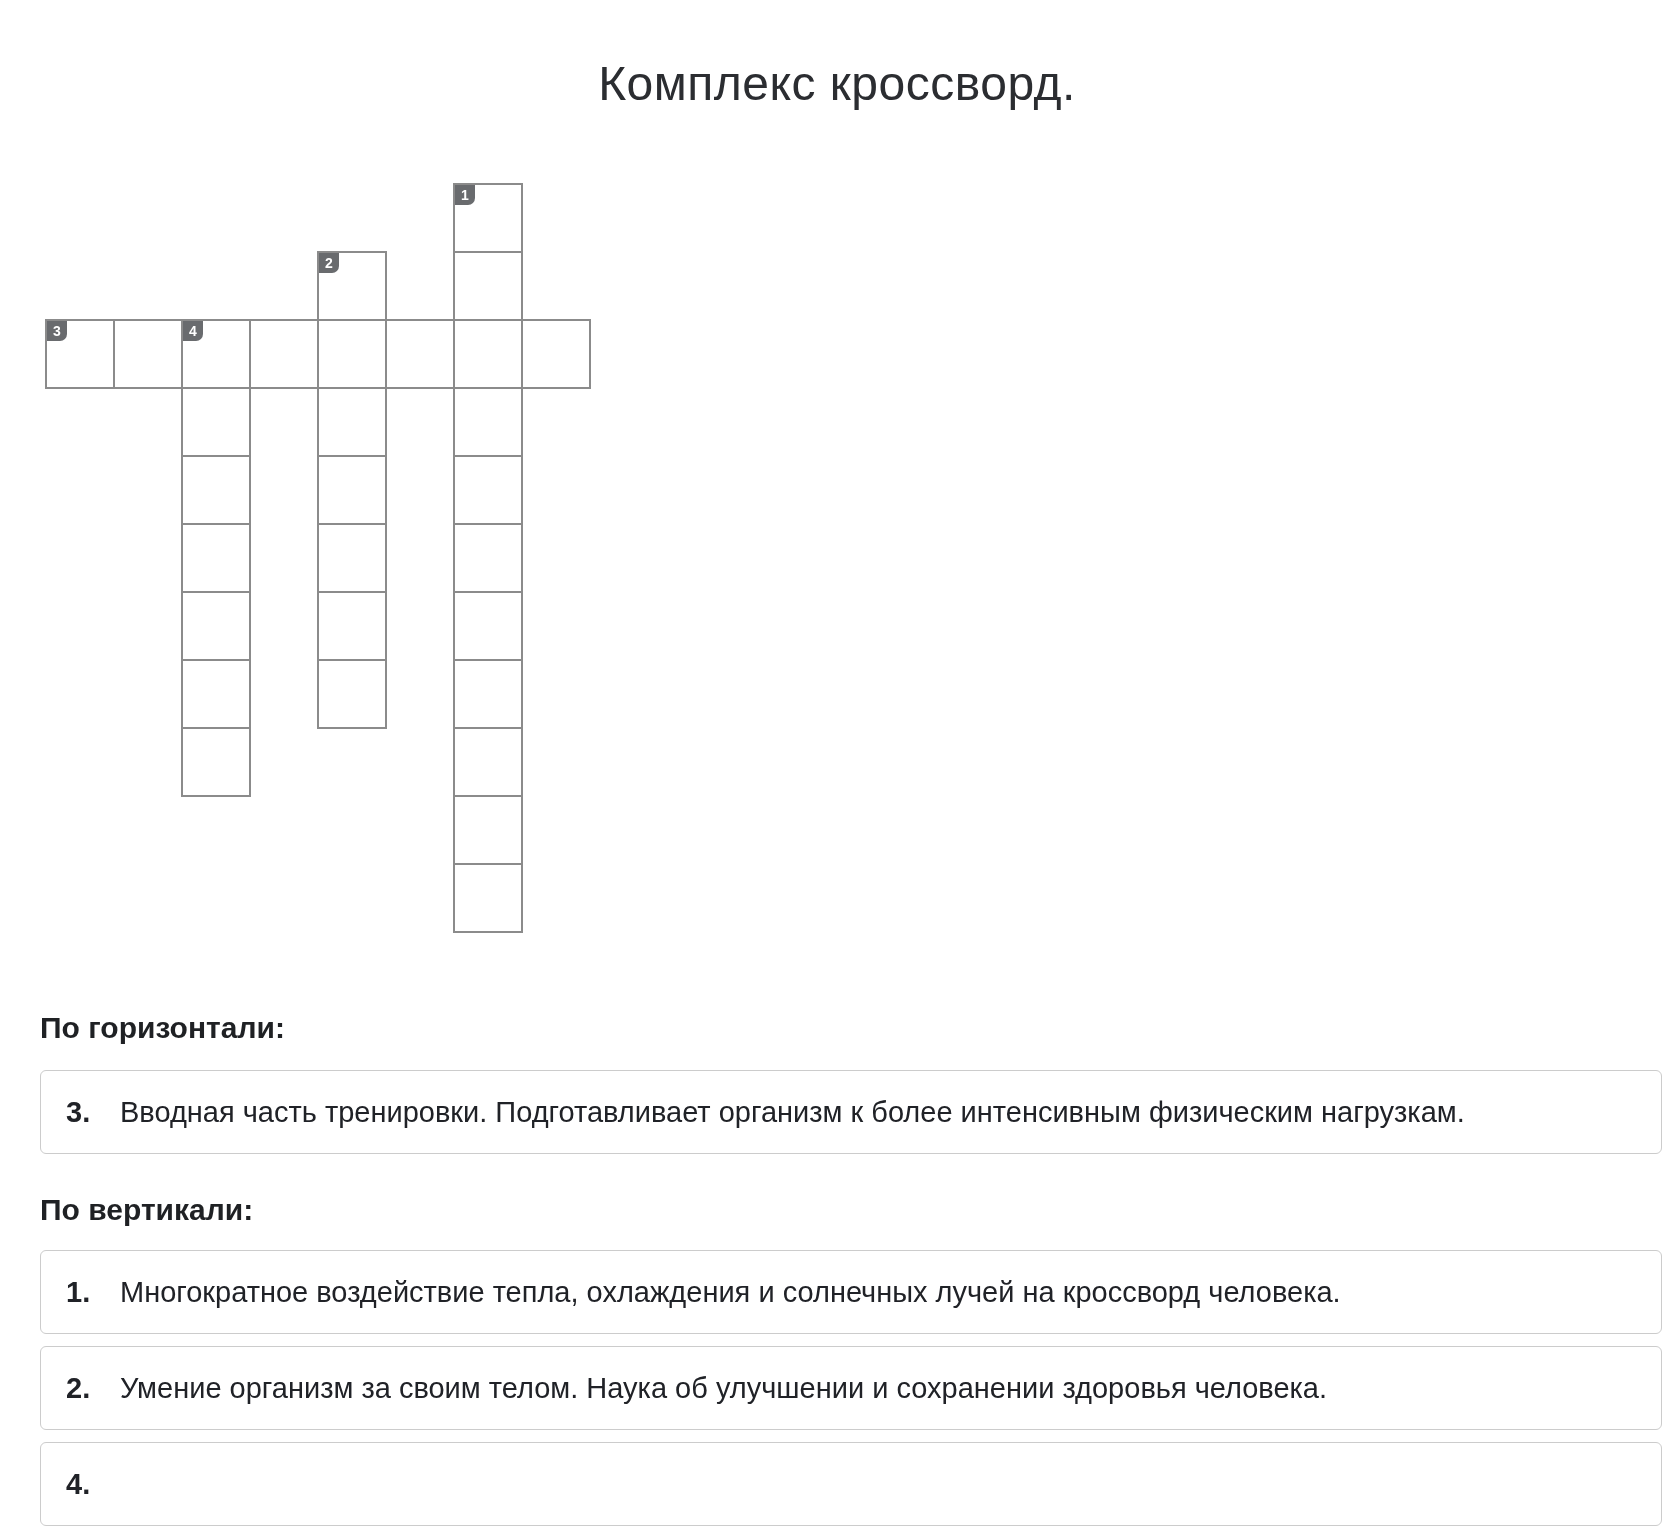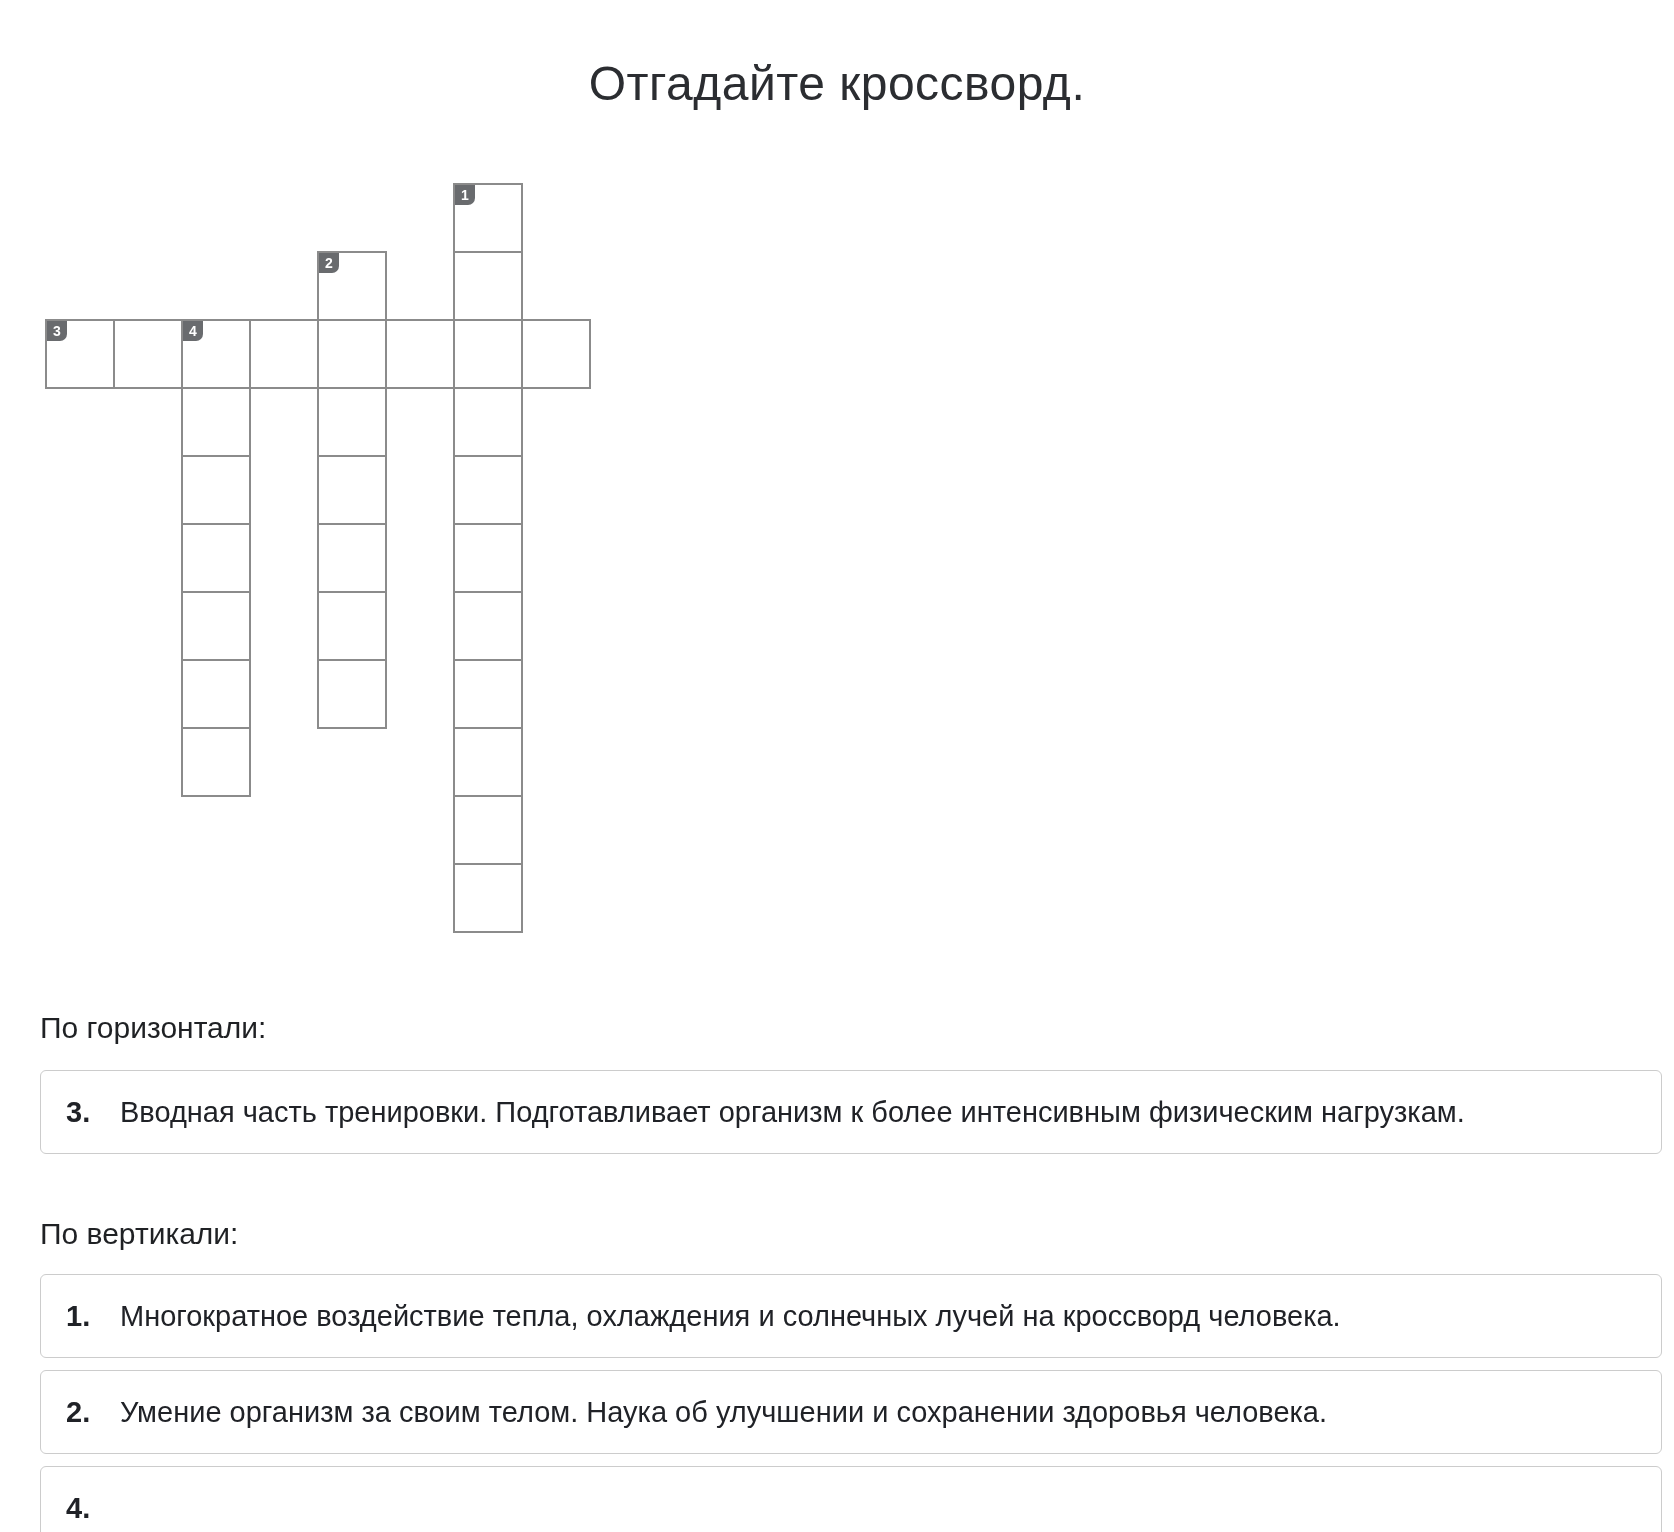--- a/index.html
+++ b/index.html
@@ -40,24 +40,24 @@
     border-radius: 0 0 7px 0;
     z-index: 2;
   }
   .clues-area {
     position: absolute;
     top: 1010px; left: 40px; right: 12px;
   }
   .section-heading {
     font-size: 30px;
     line-height: 36px;
-    font-weight: 400;
+    font-weight: 700;
     color: #1f2124;
   }
-  .section-heading.down { margin-top: 62px; }
+  .section-heading.down { margin-top: 38px; }
   .clue-list.across { margin-top: 24px; }
   .clue-list.down { margin-top: 22px; }
   .clue-box {
     height: 84px;
     border: 1px solid #cccccc;
     border-radius: 6px;
     background: #ffffff;
     display: flex;
     align-items: center;
     padding-left: 25px;
@@ -74,21 +74,21 @@
   .clue-text {
     font-size: 29px;
     color: #202227;
     margin-left: 24px;
     white-space: nowrap;
   }
 </style>
 </head>
 <body>
 
-<h1 class="page-title">Отгадайте кроссворд.</h1>
+<h1 class="page-title">Комплекс кроссворд.</h1>
 
 <div class="cw-grid">
     <div class="cw-cell" style="left: 453px; top: 183px;">
       <span class="cw-num">1</span>
     </div>
     <div class="cw-cell" style="left: 453px; top: 251px;"></div>
     <div class="cw-cell" style="left: 453px; top: 319px;"></div>
     <div class="cw-cell" style="left: 453px; top: 387px;"></div>
     <div class="cw-cell" style="left: 453px; top: 455px;"></div>
     <div class="cw-cell" style="left: 453px; top: 523px;"></div>

